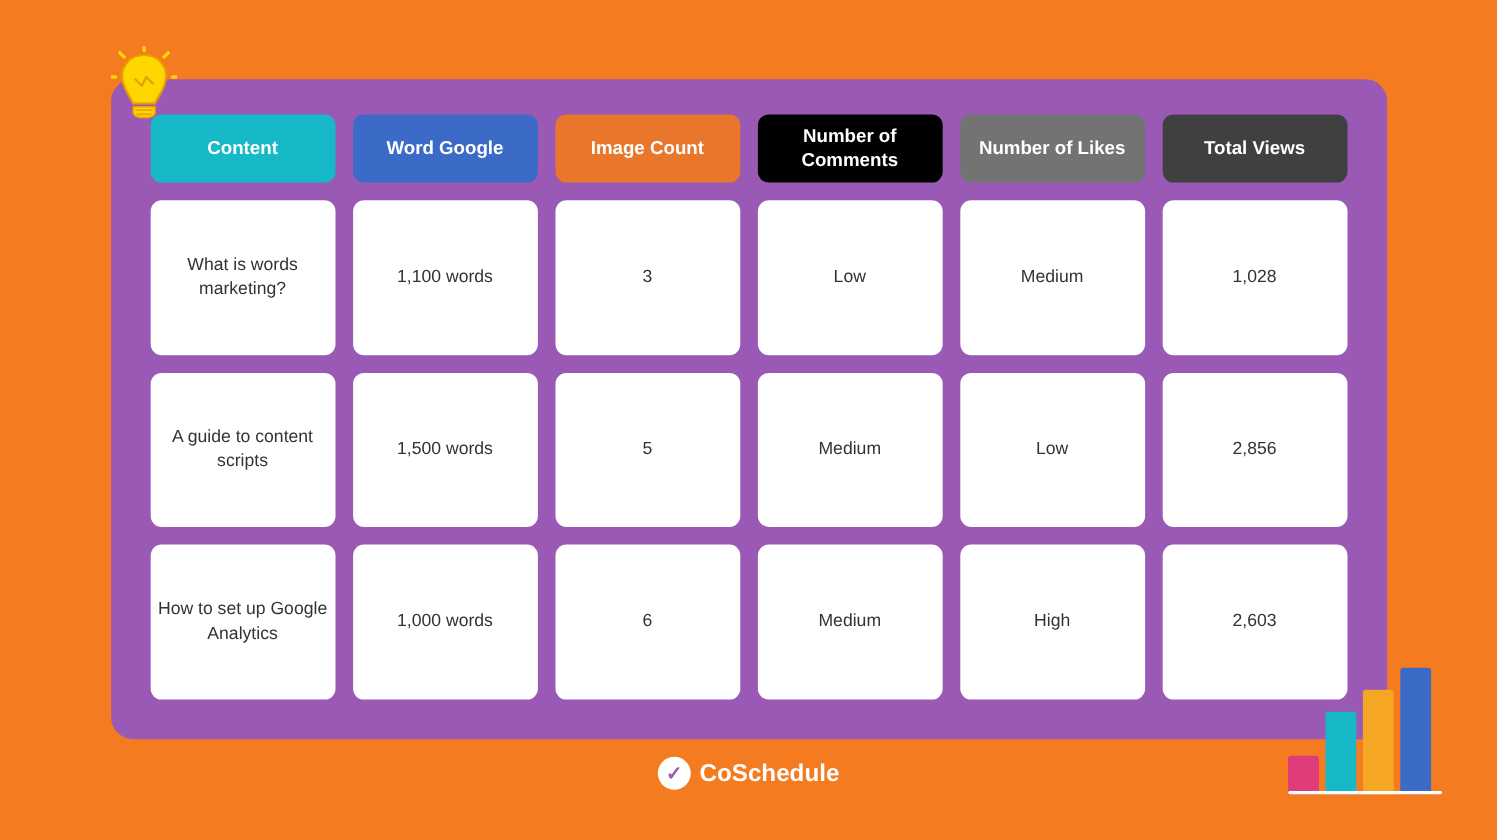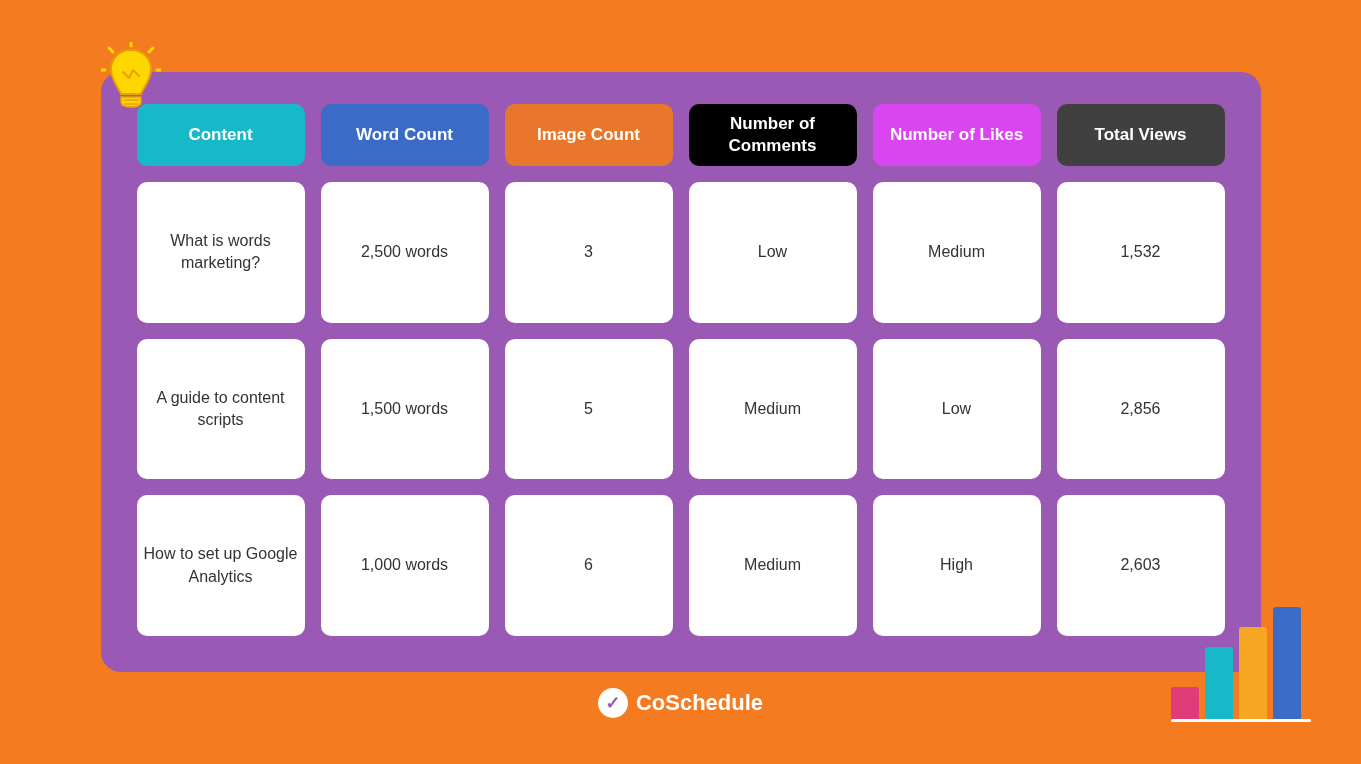--- a/index.html
+++ b/index.html
@@ -170,55 +170,55 @@
   </div>
 
   <div class="table-container">
     <table class="data-table">
       <thead>
         <tr>
           <th>
             <div class="header-inner" style="background:#17B8C8;text-align:right;">Content</div>
           </th>
           <th>
-            <div class="header-inner" style="background:#3B6BC6;">Word Count</div>
+            <div class="header-inner" style="background:#3B6BC6;">Word Google</div>
           </th>
           <th>
             <div class="header-inner" style="background:#E8762B;">Image Count</div>
           </th>
           <th>
             <div class="header-inner" style="background:#000000;">Number of Comments</div>
           </th>
           <th>
-            <div class="header-inner" style="background:#d946ef;">Number of Likes</div>
+            <div class="header-inner" style="background:#737373;">Number of Likes</div>
           </th>
           <th>
             <div class="header-inner" style="background:#404040;">Total Views</div>
           </th>
         </tr>
       </thead>
       <tbody id="table-body">
       <tr>
             <td>
               <div class="cell-inner">What is words marketing?</div>
             </td>
             <td>
-              <div class="cell-inner">2,500 words</div>
+              <div class="cell-inner">1,100 words</div>
             </td>
             <td>
               <div class="cell-inner">3</div>
             </td>
             <td>
               <div class="cell-inner">Low</div>
             </td>
             <td>
               <div class="cell-inner">Medium</div>
             </td>
             <td>
-              <div class="cell-inner">1,532</div>
+              <div class="cell-inner">1,028</div>
             </td>
           </tr>
           <tr>
             <td>
               <div class="cell-inner">A guide to content scripts</div>
             </td>
             <td>
               <div class="cell-inner">1,500 words</div>
             </td>
             <td>

